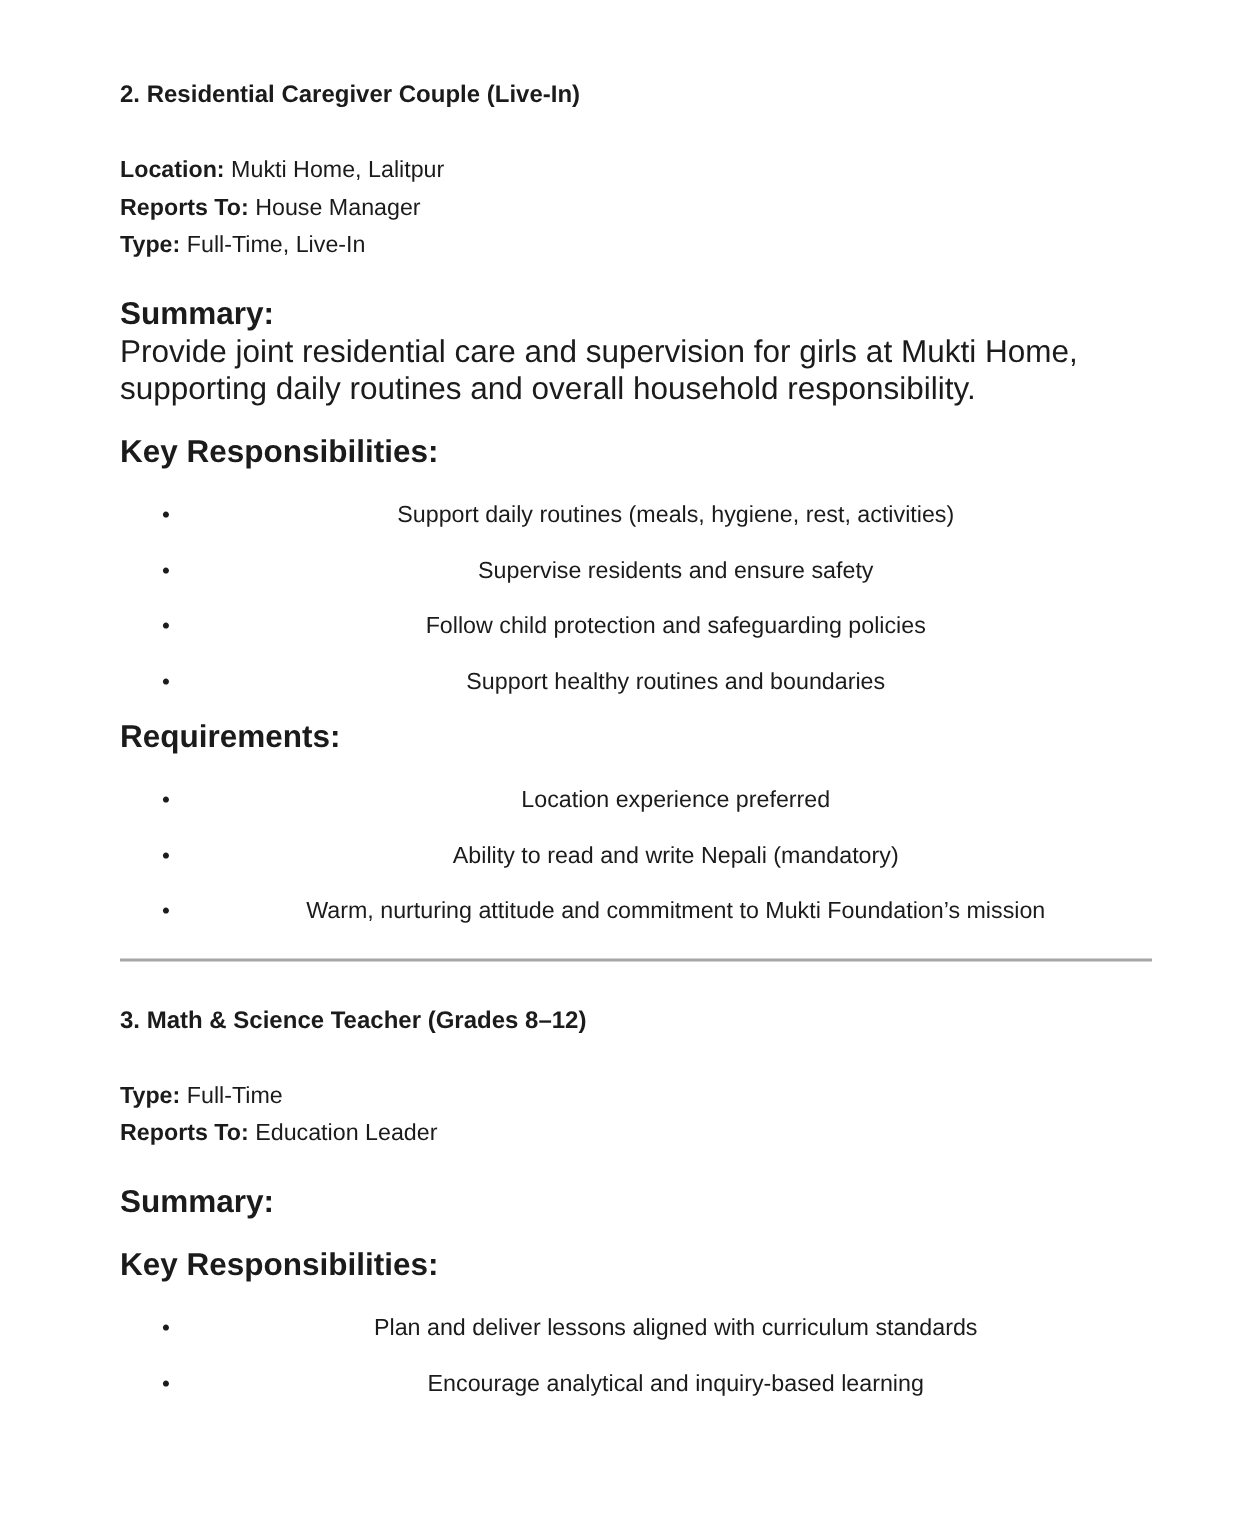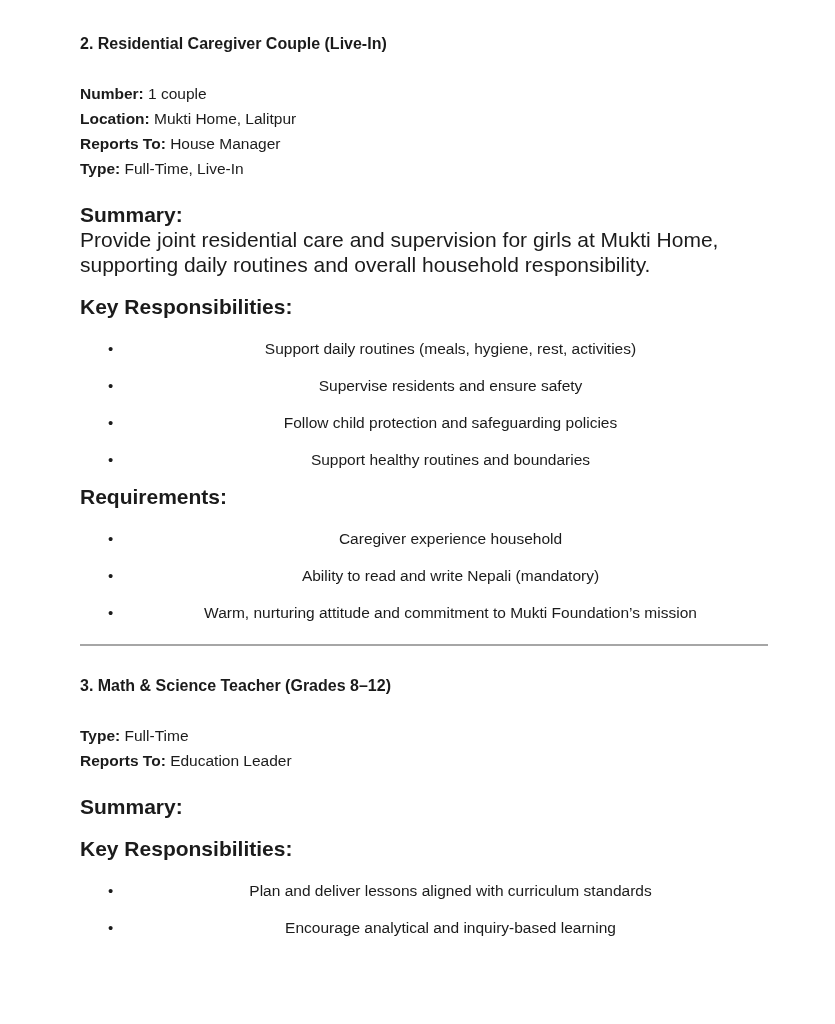--- a/index.html
+++ b/index.html
@@ -9,21 +9,21 @@
     background: #ffffff;
   }
   body {
     width: 835px;
     height: 1024px;
     font-family: "Liberation Sans", sans-serif;
     color: #1b1b1b;
     overflow: hidden;
   }
   .doc {
-    padding: 34px 67px 0 80px;
+    padding: 54px 67px 0 80px;
   }
   .section-heading {
     font-size: 16px;
     font-weight: 700;
     margin: 0 0 27px 0;
     line-height: 20px;
   }
   .meta-block {
     margin: 0 0 21px 0;
   }
@@ -76,24 +76,20 @@
 </head>
 <body>
 
 <div class="doc">
 
   <div>
     <h3 class="section-heading">2. Residential Caregiver Couple (Live-In)</h3>
 
     <div class="meta-block">
       <div class="meta-line">
-        <span class="meta-label">Number: </span>
-        <span class="meta-value">1 couple</span>
-      </div>
-      <div class="meta-line">
         <span class="meta-label">Location: </span>
         <span class="meta-value">Mukti Home, Lalitpur</span>
       </div>
       <div class="meta-line">
         <span class="meta-label">Reports To: </span>
         <span class="meta-value">House Manager</span>
       </div>
       <div class="meta-line">
         <span class="meta-label">Type: </span>
         <span class="meta-value">Full-Time, Live-In</span>
@@ -108,21 +104,21 @@
     <div class="sub-heading">Key Responsibilities:</div>
     <ul class="bullet-list">
       <li>Support daily routines (meals, hygiene, rest, activities)</li>
       <li>Supervise residents and ensure safety</li>
       <li>Follow child protection and safeguarding policies</li>
       <li>Support healthy routines and boundaries</li>
     </ul>
 
     <div class="sub-heading">Requirements:</div>
     <ul class="bullet-list">
-      <li>Caregiver experience household</li>
+      <li>Location experience preferred</li>
       <li>Ability to read and write Nepali (mandatory)</li>
       <li>Warm, nurturing attitude and commitment to Mukti Foundation’s mission</li>
     </ul>
   </div>
 
   <hr class="divider">
 
   <div>
     <h3 class="section-heading">3. Math &amp; Science Teacher (Grades 8–12)</h3>
 

